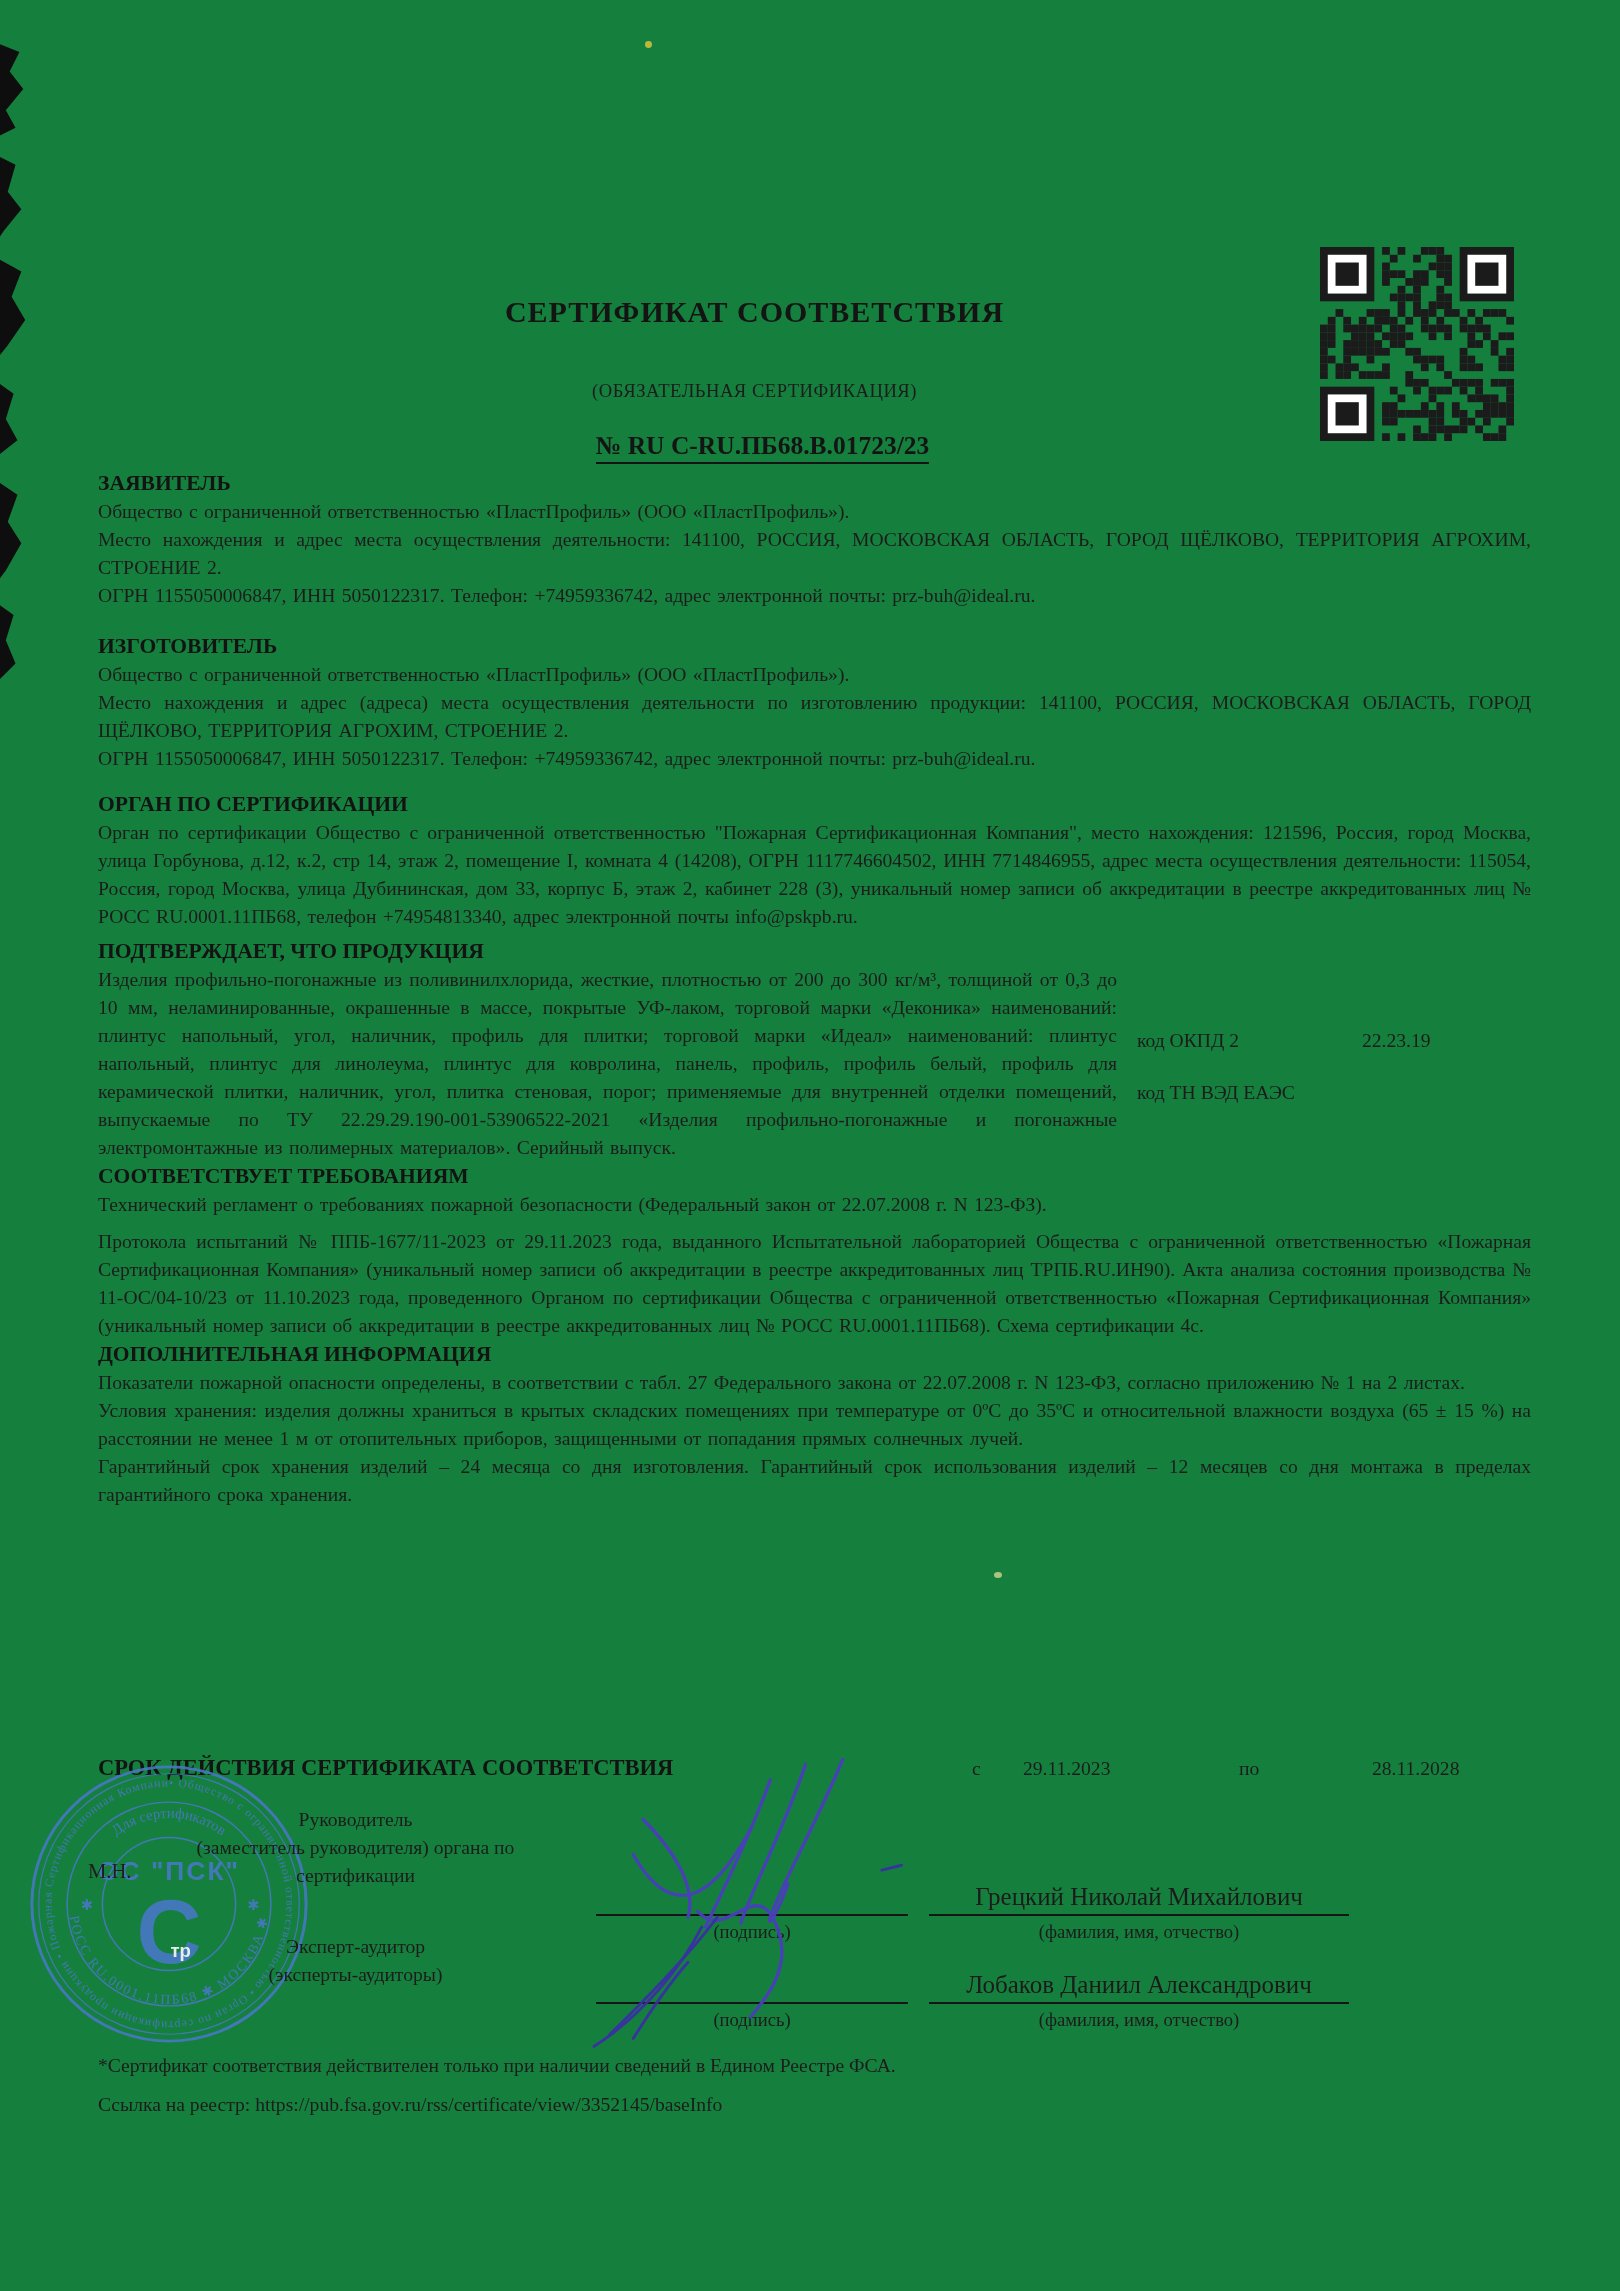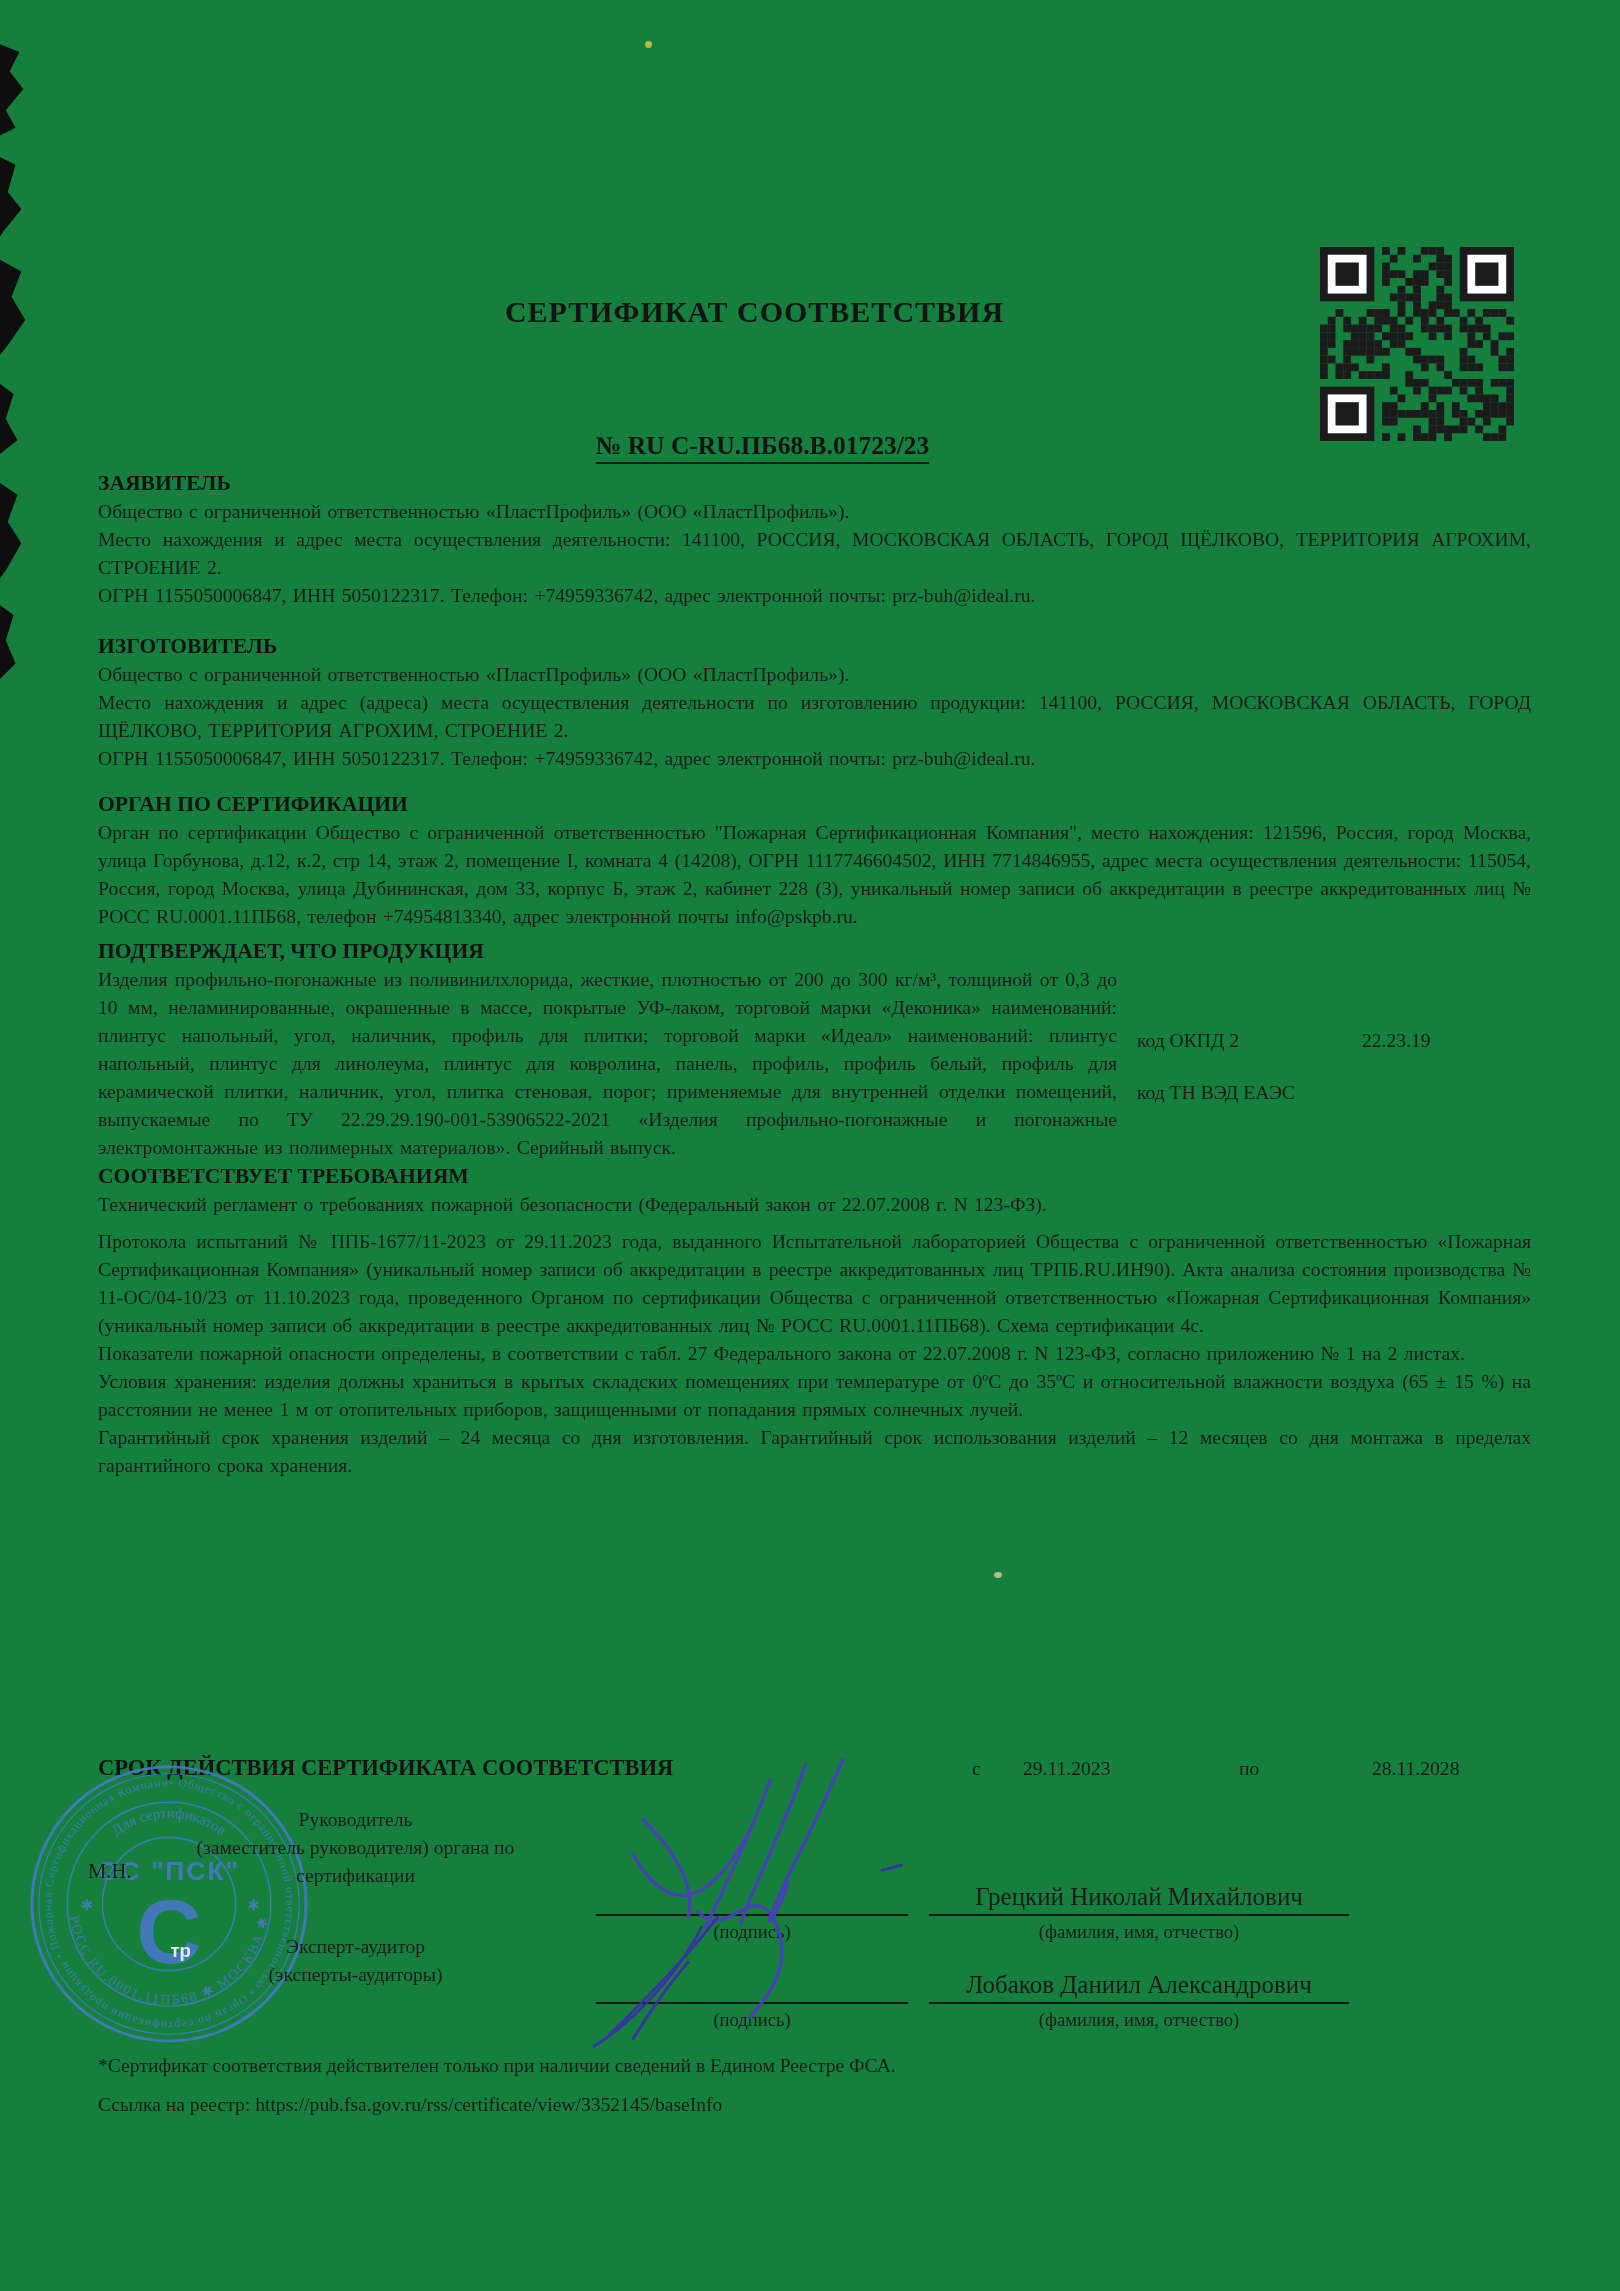--- a/index.html
+++ b/index.html
@@ -84,20 +84,21 @@
       <path d="M0,228 L22,240 L12,266 L26,290 L8,316 L0,326 Z"></path>
       <path d="M0,356 L14,366 L6,392 L18,414 L0,428 Z"></path>
       <path d="M0,458 L18,470 L8,498 L22,520 L6,548 L0,556 Z"></path>
       <path d="M0,584 L14,594 L6,620 L16,644 L0,660 Z"></path>
     </g>
   </svg>
   <div class="speck speck1"></div>
   <div class="speck speck2"></div>
 
   <div class="title">СЕРТИФИКАТ СООТВЕТСТВИЯ</div>
+  <div class="subtitle">(ОБЯЗАТЕЛЬНАЯ СЕРТИФИКАЦИЯ)</div>
   <div class="cert-number"><span>№ RU C-RU.ПБ68.В.01723/23</span></div>
 
   <svg id="qr" class="qr" viewBox="0 0 200 200" fill="#1b1b1b">
       <rect x="64" y="0" width="8" height="8"></rect>
       <rect x="80" y="0" width="8" height="8"></rect>
       <rect x="104" y="0" width="8" height="8"></rect>
       <rect x="112" y="0" width="8" height="8"></rect>
       <rect x="120" y="0" width="8" height="8"></rect>
       <rect x="72" y="8" width="8" height="8"></rect>
       <rect x="96" y="8" width="8" height="8"></rect>
@@ -365,20 +366,21 @@
     <section class="m-req">
       <h2>СООТВЕТСТВУЕТ ТРЕБОВАНИЯМ</h2>
       <p>Технический регламент о требованиях пожарной безопасности (Федеральный закон от 22.07.2008 г. N 123-ФЗ).</p>
     </section>
 
     <section class="m-basis">
       <p>Протокола испытаний № ППБ-1677/11-2023 от 29.11.2023 года, выданного Испытательной лабораторией Общества с ограниченной ответственностью «Пожарная Сертификационная Компания» (уникальный номер записи об аккредитации в реестре аккредитованных лиц ТРПБ.RU.ИН90). Акта анализа состояния производства № 11-ОС/04-10/23 от 11.10.2023 года, проведенного Органом по сертификации Общества с ограниченной ответственностью «Пожарная Сертификационная Компания» (уникальный номер записи об аккредитации в реестре аккредитованных лиц № РОСС RU.0001.11ПБ68). Схема сертификации 4с.</p>
     </section>
 
     <section>
+      <h2>ДОПОЛНИТЕЛЬНАЯ ИНФОРМАЦИЯ</h2>
       <p>Показатели пожарной опасности определены, в соответствии с табл. 27 Федерального закона от 22.07.2008 г. N 123-ФЗ, согласно приложению № 1 на 2 листах.</p>
       <p>Условия хранения: изделия должны храниться в крытых складских помещениях при температуре от 0ºС до 35ºС и относительной влажности воздуха (65 ± 15 %) на расстоянии не менее 1 м от отопительных приборов, защищенными от попадания прямых солнечных лучей.</p>
       <p>Гарантийный срок хранения изделий – 24 месяца со дня изготовления. Гарантийный срок использования изделий – 12 месяцев со дня монтажа в пределах гарантийного срока хранения.</p>
     </section>
   </div>
 
   <div class="validity-heading">СРОК ДЕЙСТВИЯ СЕРТИФИКАТА СООТВЕТСТВИЯ</div>
   <span class="vdate v-from-label">с</span>
   <span class="vdate v-from">29.11.2023</span>
   <span class="vdate v-to-label">по</span>

